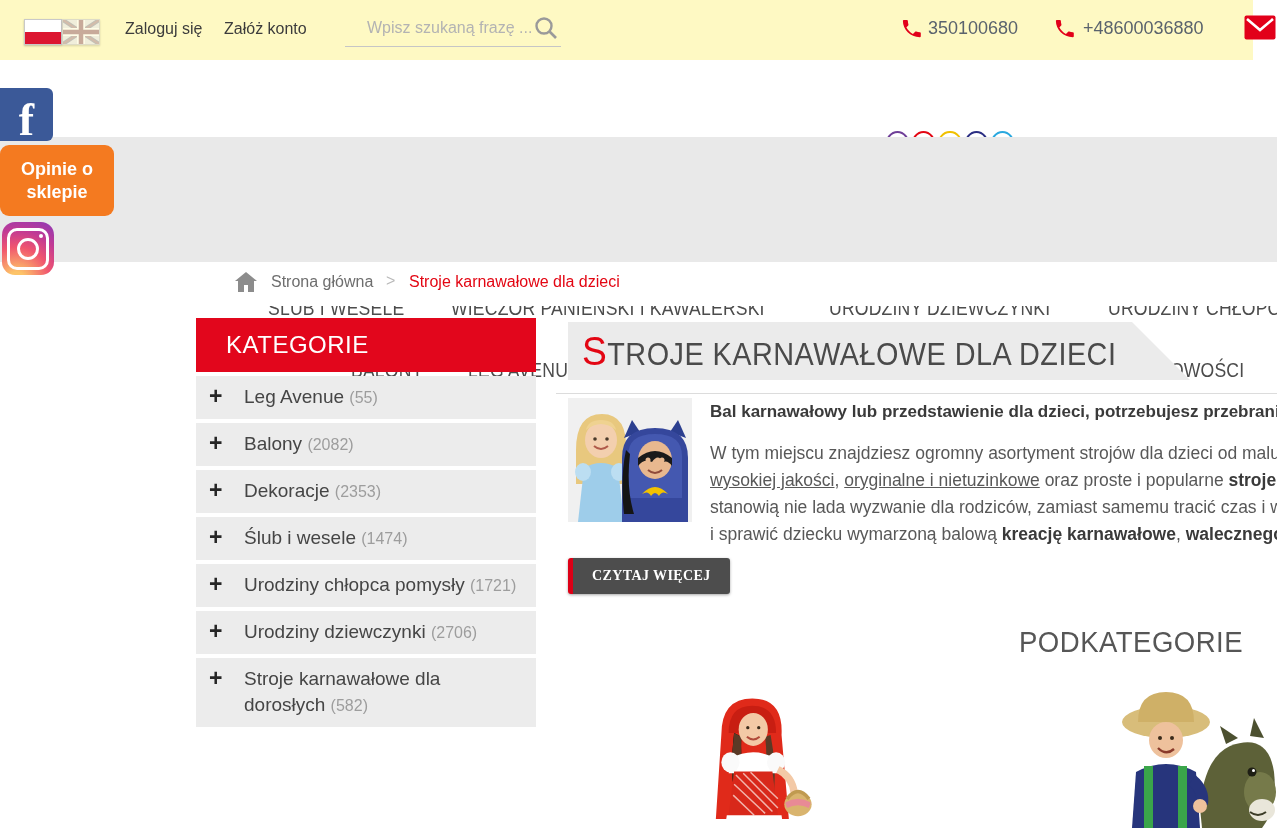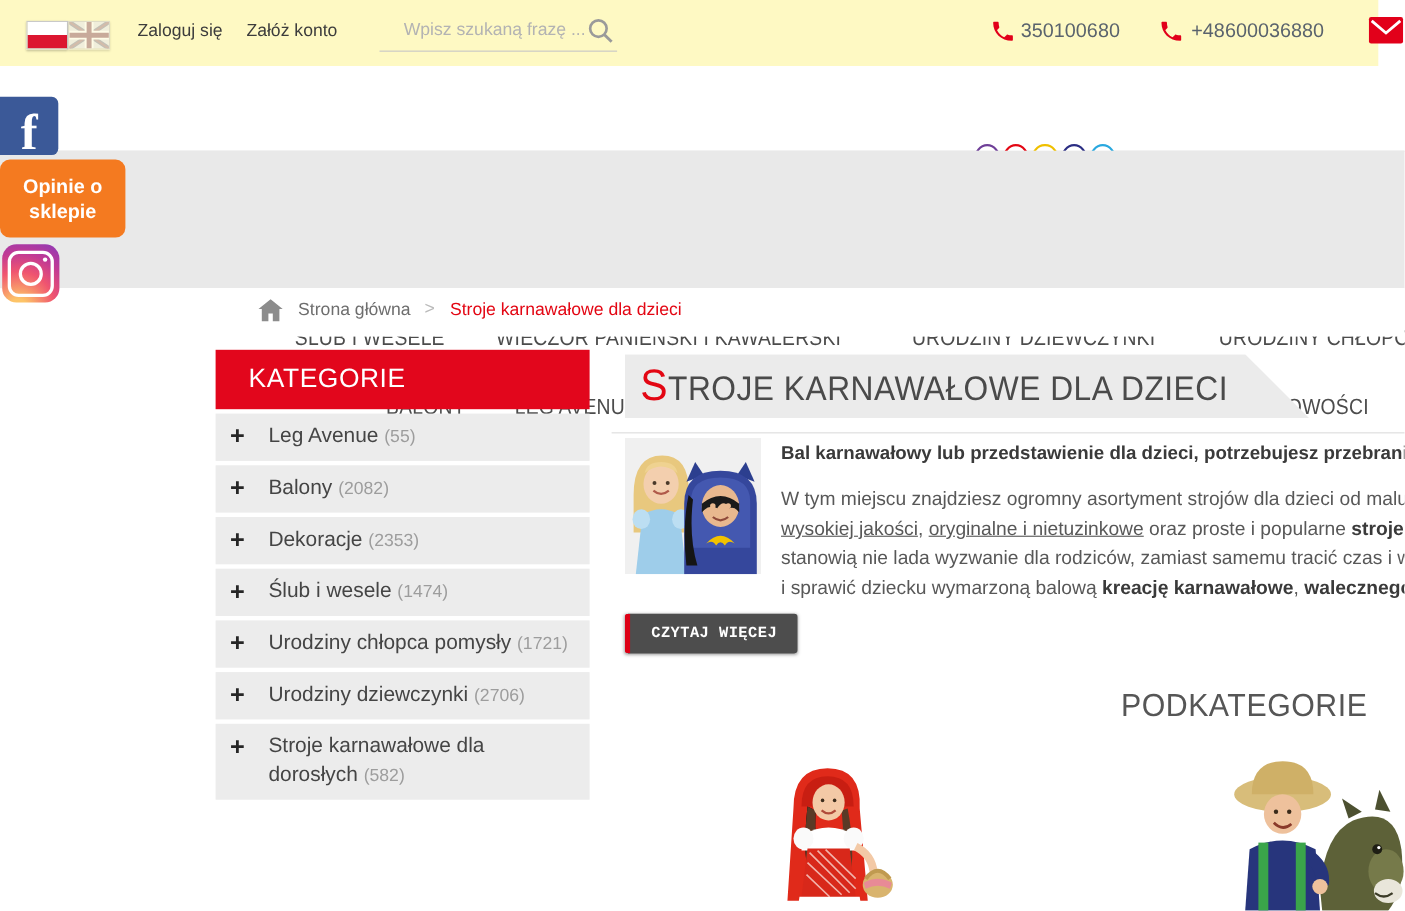--- a/index.html
+++ b/index.html
@@ -81,21 +81,21 @@
   .page-title{font-size:31px;color:#4a4a4a;letter-spacing:.5px;transform:scaleX(.93);transform-origin:left center;white-space:nowrap;}
   .page-title::first-letter{color:#e30613;font-size:40px;}
   .main-sep{position:absolute;left:556px;top:393px;width:721px;height:1px;background:#dcdcdc;}
   .intro-img{position:absolute;left:568px;top:398px;width:124px;height:124px;}
   .intro-text{position:absolute;left:710px;top:400px;width:567px;overflow:hidden;}
   .intro-q{font-size:17px;font-weight:bold;color:#3a3a3a;margin:2px 0 18px 0;white-space:nowrap;overflow:hidden;}
   .iline{font-size:17.5px;color:#585858;line-height:27px;white-space:nowrap;overflow:hidden;}
   .iline .u{text-decoration:underline;}
   .iline .b{font-weight:bold;color:#3a3a3a;}
   .read-more{position:absolute;left:568px;top:558px;height:36px;background:#4d4d4d;color:#fff;border:0;
-    border-left:5px solid #dd0016;border-radius:3px;font-family:Liberation Mono, monospace;
+    border-left:5px solid #dd0016;border-radius:3px;font-family:Liberation Serif, serif;
     font-size:14px;font-weight:bold;letter-spacing:.4px;padding:0 19px;cursor:pointer;
     box-shadow:0 1px 3px rgba(0,0,0,.35);text-align:right;}
   .subcat-title{position:absolute;left:1019px;top:626px;font-size:29px;color:#565656;letter-spacing:.5px;
     transform:scaleX(.95);transform-origin:left center;white-space:nowrap;}
   .prod1{position:absolute;left:676px;top:682px;cursor:pointer;}
   .prod2{position:absolute;left:1092px;top:688px;cursor:pointer;}
 </style>
 </head>
 <body>
 

